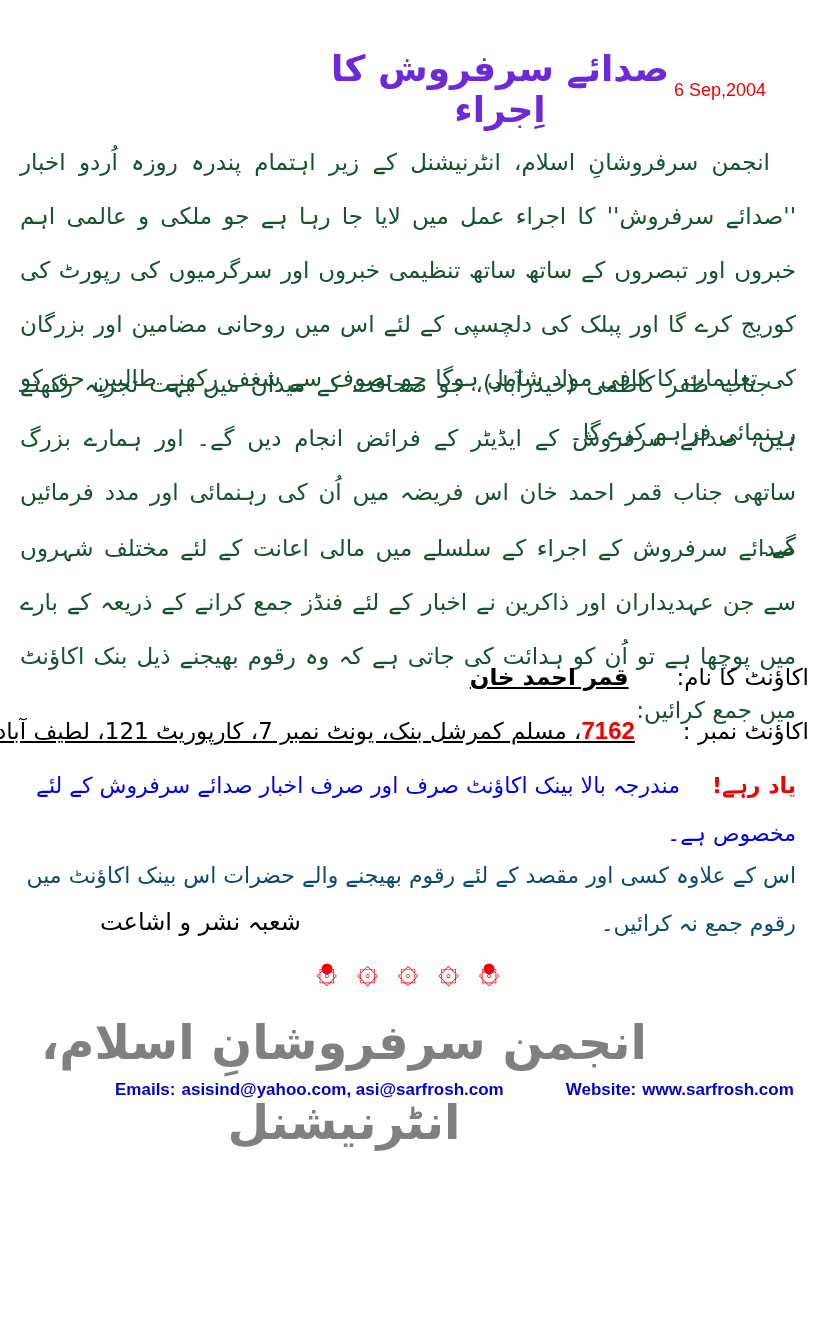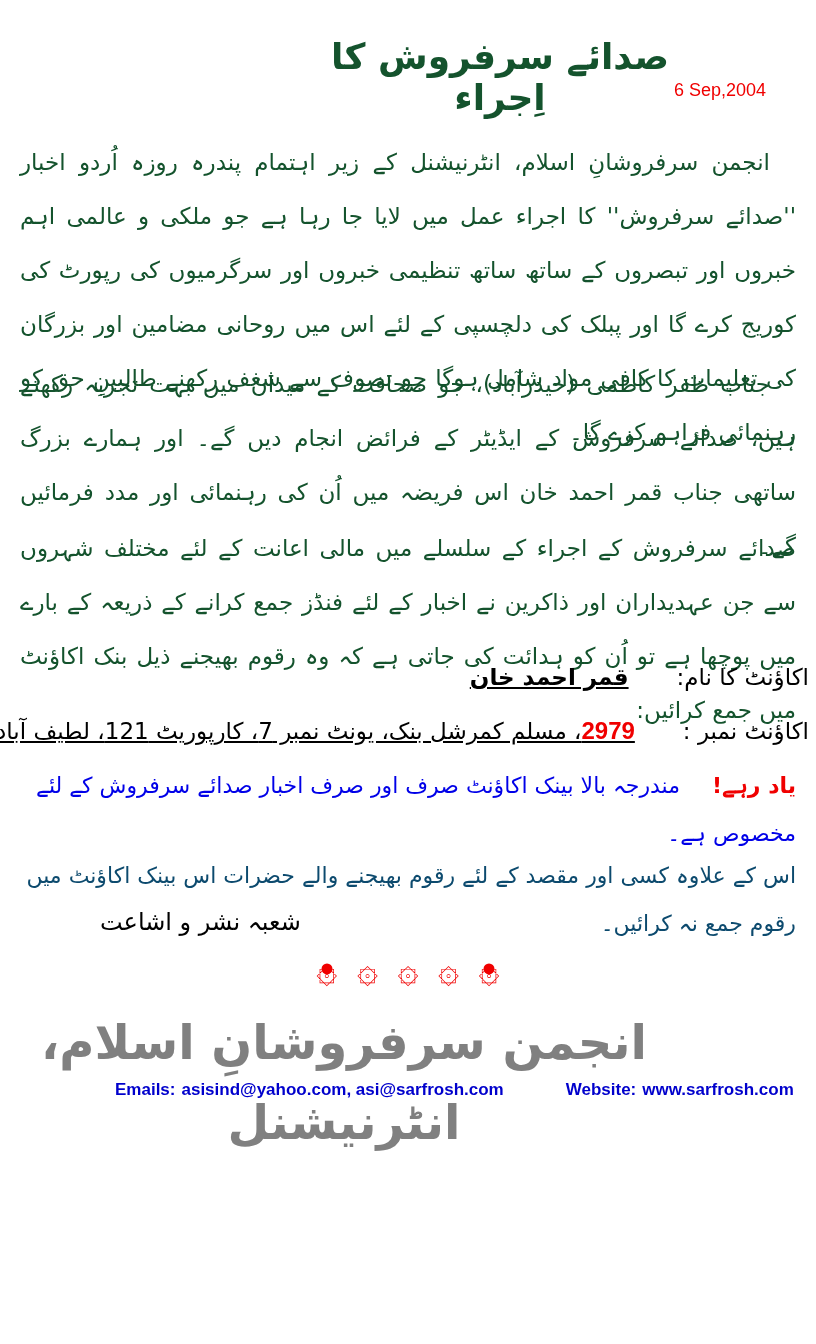--- a/index.html
+++ b/index.html
@@ -6,23 +6,23 @@
   body{
     width:816px;height:1344px;
     background:#ffffff;
     position:relative;
     font-family:"DejaVu Sans",sans-serif;
     overflow:hidden;
   }
   .abs{position:absolute;}
   
   .doc-title{
-    top:36px;left:290px;width:420px;
+    top:48px;left:290px;width:420px;
     text-align:center;
-    color:#14532d;
+    color:#6d28d9;
     font-size:36px;font-weight:bold;
     direction:rtl;
     font-family:"DejaVu Sans",sans-serif;
   }
   .doc-date{
     top:80px;right:50px;
     color:#f00000;
     font-size:18px;
     font-family:"Liberation Sans",sans-serif;
   }
@@ -128,21 +128,21 @@
 
 <p class="abs para indent p1">انجمن سرفروشانِ اسلام، انٹرنیشنل کے زیر اہتمام پندرہ روزہ اُردو اخبار ''صدائے سرفروش'' کا اجراء عمل میں لایا جا رہا ہے جو ملکی و عالمی اہم خبروں اور تبصروں کے ساتھ ساتھ تنظیمی خبروں اور سرگرمیوں کی رپورٹ کی کوریج کرے گا اور پبلک کی دلچسپی کے لئے اس میں روحانی مضامین اور بزرگان کی تعلیمات کا کافی مواد شامل ہوگا جو تصوف سے شغف رکھنے طالبینِ حق کو رہنمائی فراہم کرے گا۔</p>
 <p class="abs para indent p2">جناب ظفر کاظمی (حیدرآباد)، جو صحافت کے میدان میں بہت تجربہ رکھتے ہیں، صدائے سرفروش کے ایڈیٹر کے فرائض انجام دیں گے۔ اور ہمارے بزرگ ساتھی جناب قمر احمد خان اس فریضہ میں اُن کی رہنمائی اور مدد فرمائیں گے۔</p>
 <p class="abs para p3">صدائے سرفروش کے اجراء کے سلسلے میں مالی اعانت کے لئے مختلف شہروں سے جن عہدیداران اور ذاکرین نے اخبار کے لئے فنڈز جمع کرانے کے ذریعہ کے بارے میں پوچھا ہے تو اُن کو ہدائت کی جاتی ہے کہ وہ رقوم بھیجنے ذیل بنک اکاؤنٹ میں جمع کرائیں:</p>
 
 <div class="abs acct-row acct-name-row">
   <span class="acct-label">اکاؤنٹ کا نام:</span><span class="acct-gap"></span><span class="acct-value-bold">قمر احمد خان</span>
 </div>
 
 <div class="abs acct-row acct-number-row">
-  <span class="acct-label">اکاؤنٹ نمبر :</span><span class="acct-gap"></span><span class="acct-number">2979</span><span>، مسلم کمرشل بنک،  یونٹ نمبر 7، کارپوریٹ 121، لطیف آباد، حیدرآباد۔</span>
+  <span class="acct-label">اکاؤنٹ نمبر :</span><span class="acct-gap"></span><span class="acct-number">7162</span><span>، مسلم کمرشل بنک،  یونٹ نمبر 7، کارپوریٹ 121، لطیف آباد، حیدرآباد۔</span>
 </div>
 
 <div class="abs notice-line notice1">
   <span class="notice-attention">یاد رہے!</span><span>مندرجہ بالا بینک اکاؤنٹ صرف اور صرف اخبار صدائے سرفروش کے لئے مخصوص ہے۔</span>
 </div>
 <div class="abs notice-line notice2">اس کے علاوہ کسی اور مقصد کے لئے رقوم بھیجنے والے حضرات اس بینک اکاؤنٹ میں رقوم جمع نہ کرائیں۔</div>
 
 <div class="abs department">شعبہ نشر و اشاعت</div>
 
 <div class="abs ornaments">

